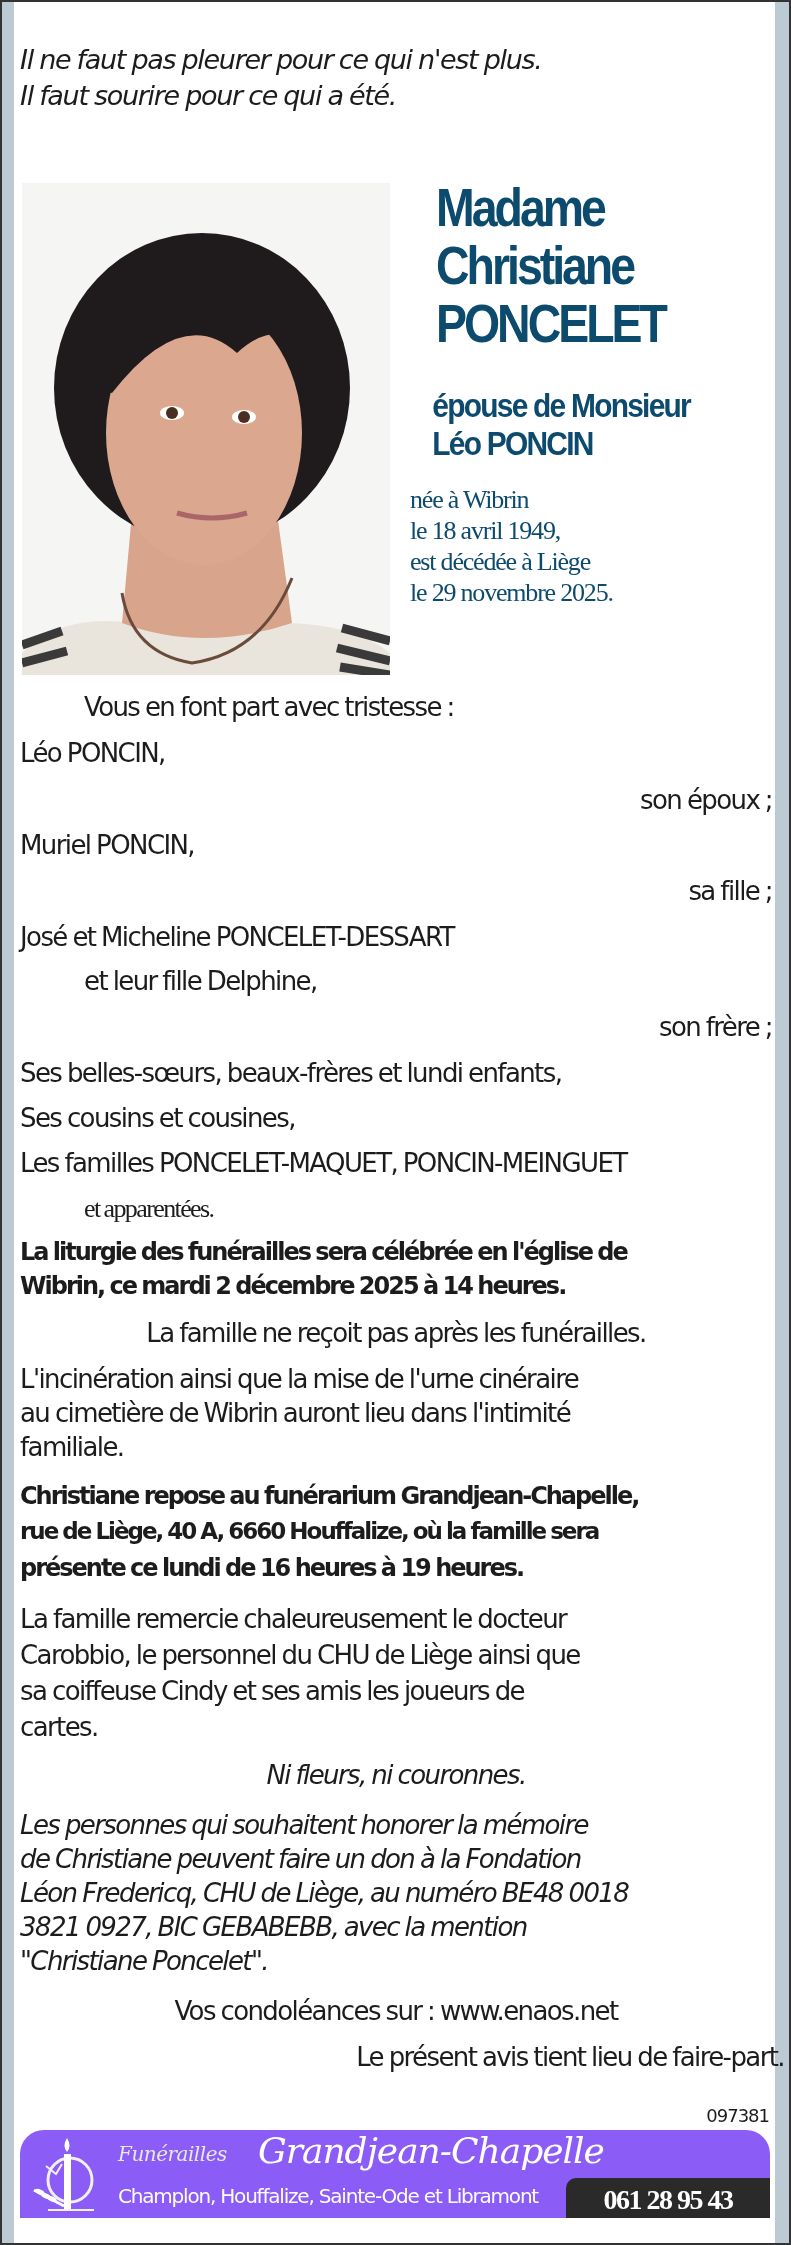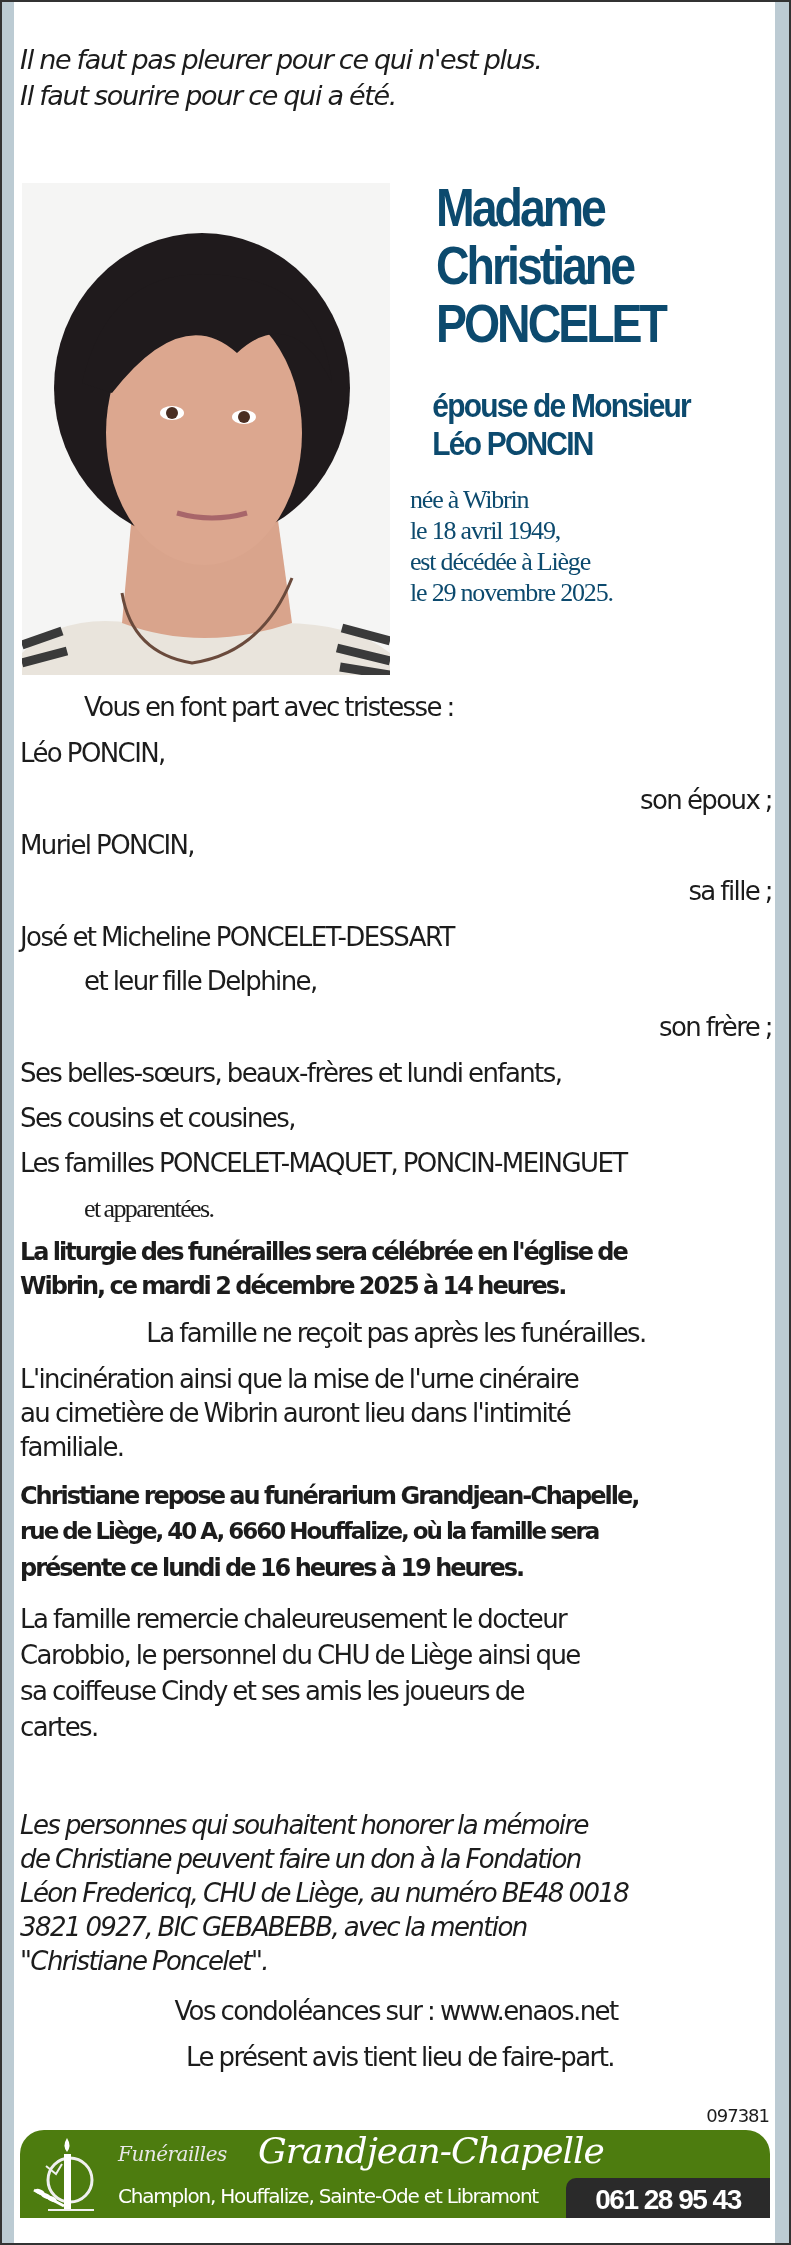--- a/index.html
+++ b/index.html
@@ -43,26 +43,26 @@
     font-family: "DejaVu Sans", sans-serif; font-size: 26px; letter-spacing: -1.6px;
     word-spacing: -1px;
   }
   .line { position: absolute; white-space: nowrap; }
   .right { right: 0; text-align: right; }
   .bold { font-weight: bold; letter-spacing: -2px; }
   .center { width: 752px; text-align: center; }
   .ital { font-style: italic; }
   .banner {
     position: absolute; left: 20px; top: 2130px; width: 750px; height: 88px;
-    background: #4d7c0f; border-radius: 24px 24px 0 0;
+    background: #8b5cf6; border-radius: 24px 24px 0 0;
   }
   .phone-box {
     position: absolute; right: 0; top: 48px; width: 204px; height: 40px;
     background: #2a2a2a; border-radius: 10px 0 0 0;
-    color: #ffffff; font-family: Liberation Sans, sans-serif; font-weight: bold;
+    color: #ffffff; font-family: Liberation Serif, serif; font-weight: bold;
     font-size: 28px; line-height: 44px; text-align: center; letter-spacing: -1.5px;
   }
   .brand-small {
     position: absolute; left: 98px; top: 12px; color: #e8e8e8; font-style: italic;
     font-family: "DejaVu Serif", serif; font-size: 20px; letter-spacing: -0.5px;
   }
   .brand-big {
     position: absolute; left: 238px; top: 0px; color: #ffffff; font-style: italic;
     font-family: "DejaVu Serif", serif; font-size: 36px; letter-spacing: -1px;
   }
@@ -166,29 +166,30 @@
 
   <div class="line bold" style="left:0; top:1482px; font-size:24px;">Christiane repose au funérarium Grandjean-Chapelle,</div>
   <div class="line bold" style="left:0; top:1518px; font-size:23px;">rue de Liège, 40 A, 6660 Houffalize, où la famille sera</div>
   <div class="line bold" style="left:0; top:1554px; font-size:24px;">présente ce lundi de 16 heures à 19 heures.</div>
 
   <div class="line" style="left:0; top:1604px;">La famille remercie chaleureusement le docteur</div>
   <div class="line" style="left:0; top:1640px;">Carobbio, le personnel du CHU de Liège ainsi que</div>
   <div class="line" style="left:0; top:1676px;">sa coiffeuse Cindy et ses amis les joueurs de</div>
   <div class="line" style="left:0; top:1712px;">cartes.</div>
 
+  <div class="line center ital" style="left:0; top:1760px;">Ni fleurs, ni couronnes.</div>
 
   <div class="line ital" style="left:0; top:1810px;">Les personnes qui souhaitent honorer la mémoire</div>
   <div class="line ital" style="left:0; top:1844px;">de Christiane peuvent faire un don à la Fondation</div>
   <div class="line ital" style="left:0; top:1878px;">Léon Fredericq, CHU de Liège, au numéro BE48 0018</div>
   <div class="line ital" style="left:0; top:1912px;">3821 0927, BIC GEBABEBB, avec la mention</div>
   <div class="line ital" style="left:0; top:1946px;">"Christiane Poncelet".</div>
 
   <div class="line center" style="left:0; top:1996px;">Vos condoléances sur : www.enaos.net</div>
-  <div class="line center" style="left:4px; top:2042px;">Le présent avis tient lieu de faire-part.</div>
+  <div class="line center" style="left:12px; top:2042px;text-align:right;">Le présent avis tient lieu de faire-part.</div>
 </div>
 
 <div class="ref">097381</div>
 
 <div class="banner">
   <svg style="position:absolute; left:6px; top:4px;" width="80" height="80" viewBox="0 0 80 80">
     <circle cx="44" cy="46" r="22" fill="none" stroke="#f0f0f0" stroke-width="3"></circle>
     <rect x="38" y="20" width="7" height="56" fill="#ffffff"></rect>
     <path d="M41 4 Q46 12 41 18 Q36 12 41 4 Z" fill="#ffffff"></path>
     <path d="M20 32 L30 40 L36 30" stroke="#f0f0f0" stroke-width="2" fill="none"></path>

